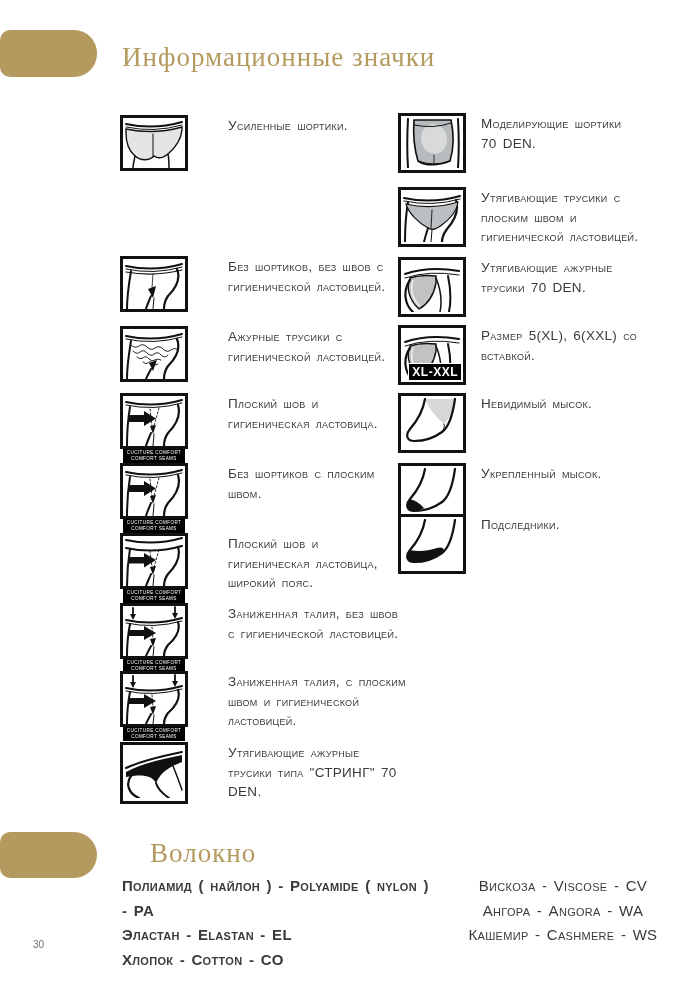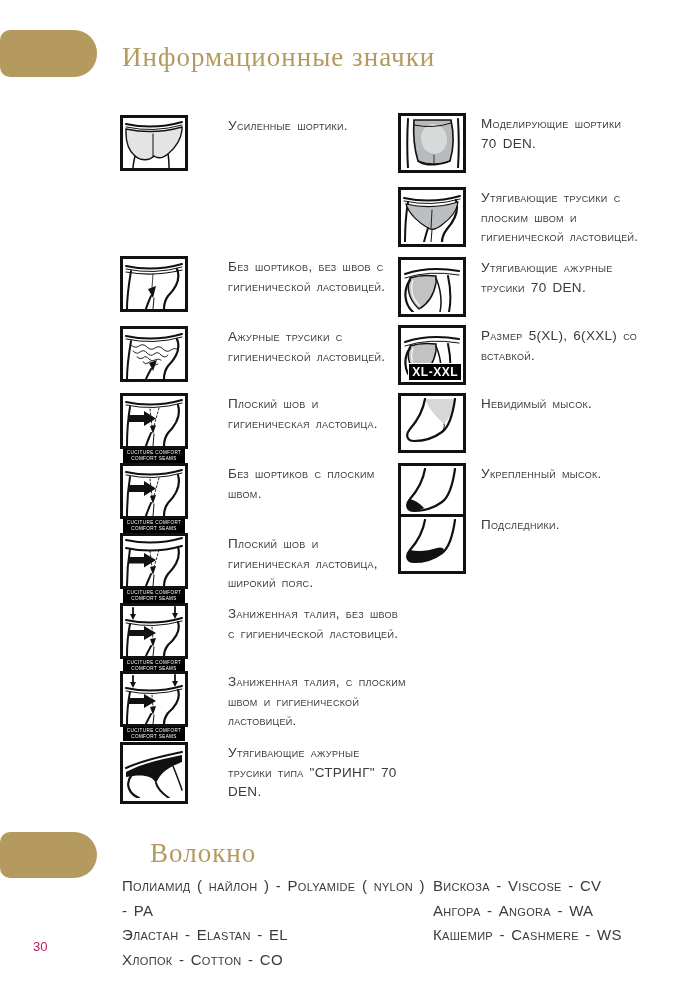--- a/index.html
+++ b/index.html
@@ -22,23 +22,23 @@
   .icon-box svg{display:block;width:62px;height:50px;}
   .band{margin:0 3px;background:#000;color:#fff;text-align:center;
         font-size:4.6px;line-height:1.25;letter-spacing:.4px;padding:1px 0 2px;}
   .xlbadge{position:absolute;right:1px;bottom:1px;background:#000;color:#fff;
            font-size:12px;font-weight:bold;padding:1px 3px;letter-spacing:.5px;
            border:1px solid #fff;}
   .desc{margin-left:15px;margin-top:1px;width:178px;font-size:13.5px;line-height:19.5px;
         font-variant:small-caps;letter-spacing:.3px;word-spacing:2px;color:#3a3a3a;}
   .fiber-col{position:absolute;top:874px;font-size:15px;line-height:24.5px;
              font-variant:small-caps;letter-spacing:.3px;word-spacing:2px;color:#3a3a3a;}
-  #fiber-left{left:122px;width:310px;}
-  #fiber-right{left:433px;width:240px;}
-  #page-num{position:absolute;left:33px;top:939px;font-size:13px;color:#be185d;}
+  #fiber-left{left:122px;width:310px;font-weight:bold;}
+  #fiber-right{left:443px;width:240px;text-align:center;}
+  #page-num{position:absolute;left:33px;top:939px;font-size:10px;color:#737373;}
   .st{stroke:#111;fill:none;stroke-linecap:round;}
 </style>
 </head>
 <body>
 
 <svg width="0" height="0" style="position:absolute">
 <defs>
   <symbol id="i-shorts-reinforced" viewBox="0 0 62 50">
     <path class="st" stroke-width="2" d="M3,6 Q31,12 59,4"></path>
     <path class="st" stroke-width="1" d="M3,9 Q31,15 59,7"></path>

